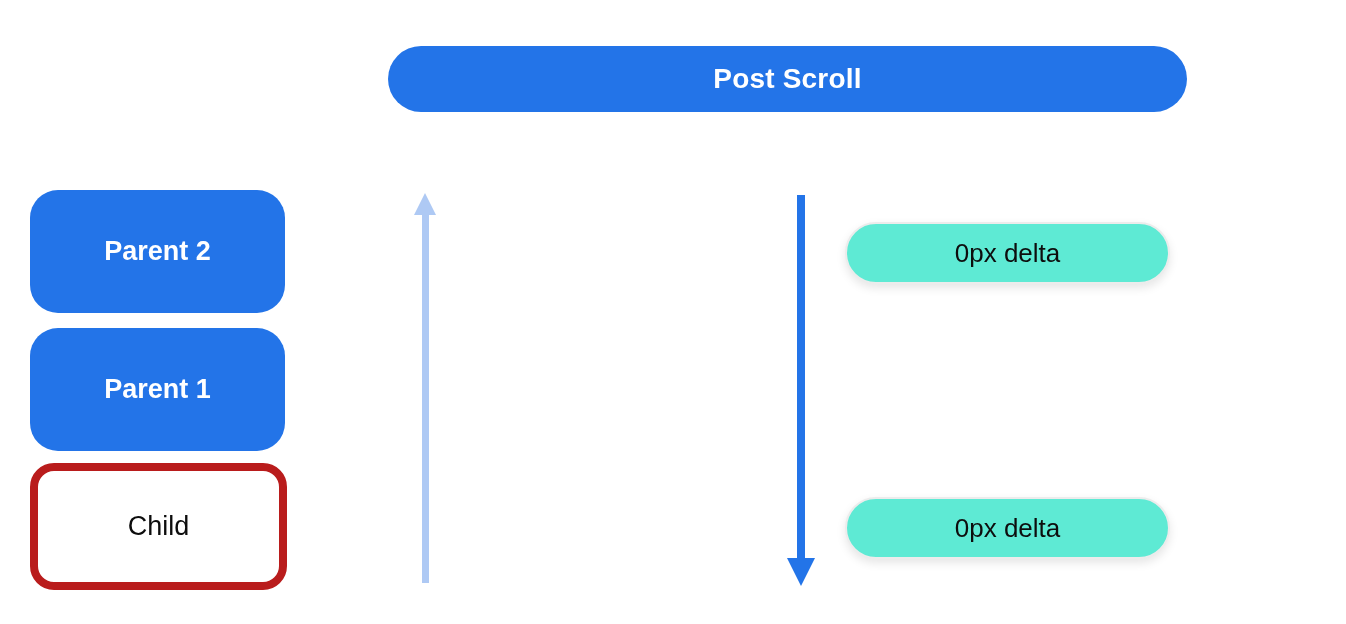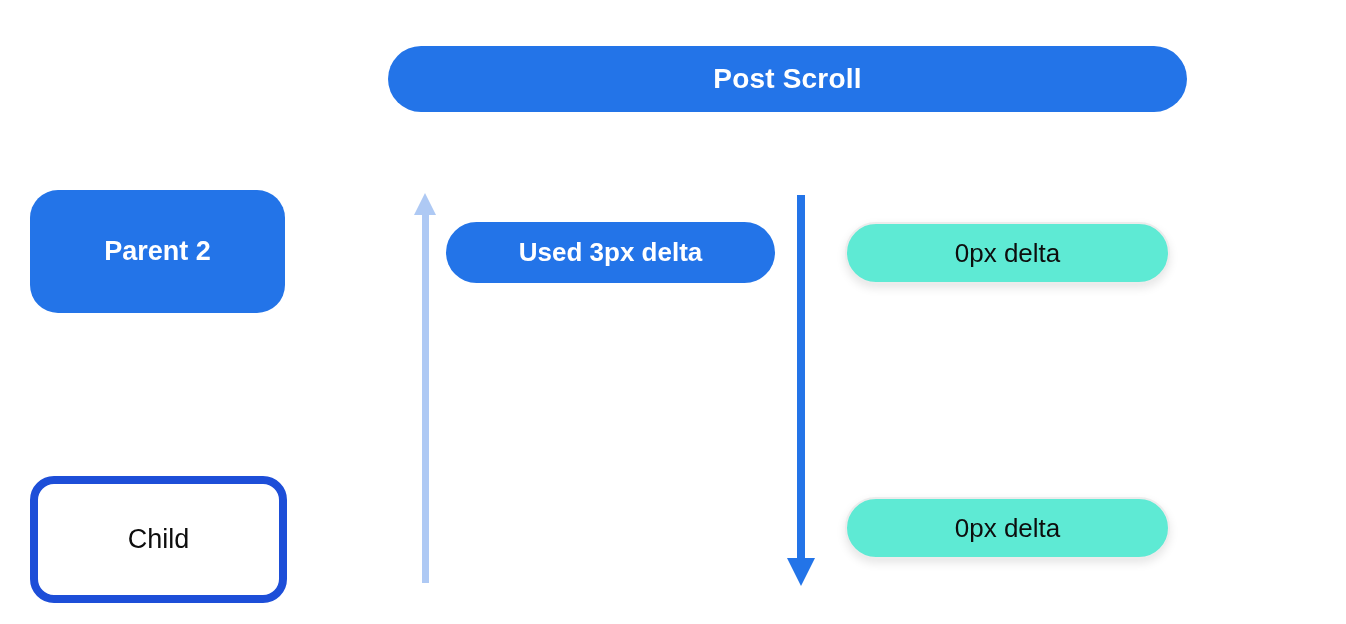--- a/index.html
+++ b/index.html
@@ -36,23 +36,23 @@
     letter-spacing: 0.2px;
   }
   .parent-box {
     left: 30px; width: 255px; height: 123px;
     border-radius: 28px;
     font-size: 27px;
   }
   .parent-2 { top: 190px; }
   .parent-1 { top: 328px; }
   .child-box {
-    left: 30px; top: 476px; width: 257px; height: 127px;
+    left: 30px; top: 463px; width: 257px; height: 127px;
     background: #ffffff;
-    border: 8px solid #1d4ed8;
+    border: 8px solid #b91c1c;
     border-radius: 24px;
     color: #0d0d0d;
     font-weight: 500;
     font-size: 27px;
   }
   .mid-pill {
     left: 446px; width: 329px; height: 61px;
     border-radius: 31px;
     font-size: 26px;
   }
@@ -101,33 +101,33 @@
 <div class="stage">
 
   <div class="abs pill blue-fill header-pill">
     <span>Post Scroll</span>
   </div>
 
   <div class="abs pill blue-fill parent-box parent-2">
     <span>Parent 2</span>
   </div>
 
+  <div class="abs pill blue-fill parent-box parent-1">
+    <span>Parent 1</span>
+  </div>
 
   <div class="abs pill child-box">
     <span>Child</span>
   </div>
 
   <div>
     <div class="abs up-arrow-head"></div>
     <div class="abs up-arrow-stem"></div>
   </div>
 
-  <div class="abs pill blue-fill mid-pill mid-pill-top">
-    <span>Used 3px delta</span>
-  </div>
 
 
   <div>
     <div class="abs down-arrow-stem"></div>
     <div class="abs down-arrow-head"></div>
   </div>
 
   <div class="abs pill white-pill white-pill-top">
     <span>0px delta</span>
   </div>

